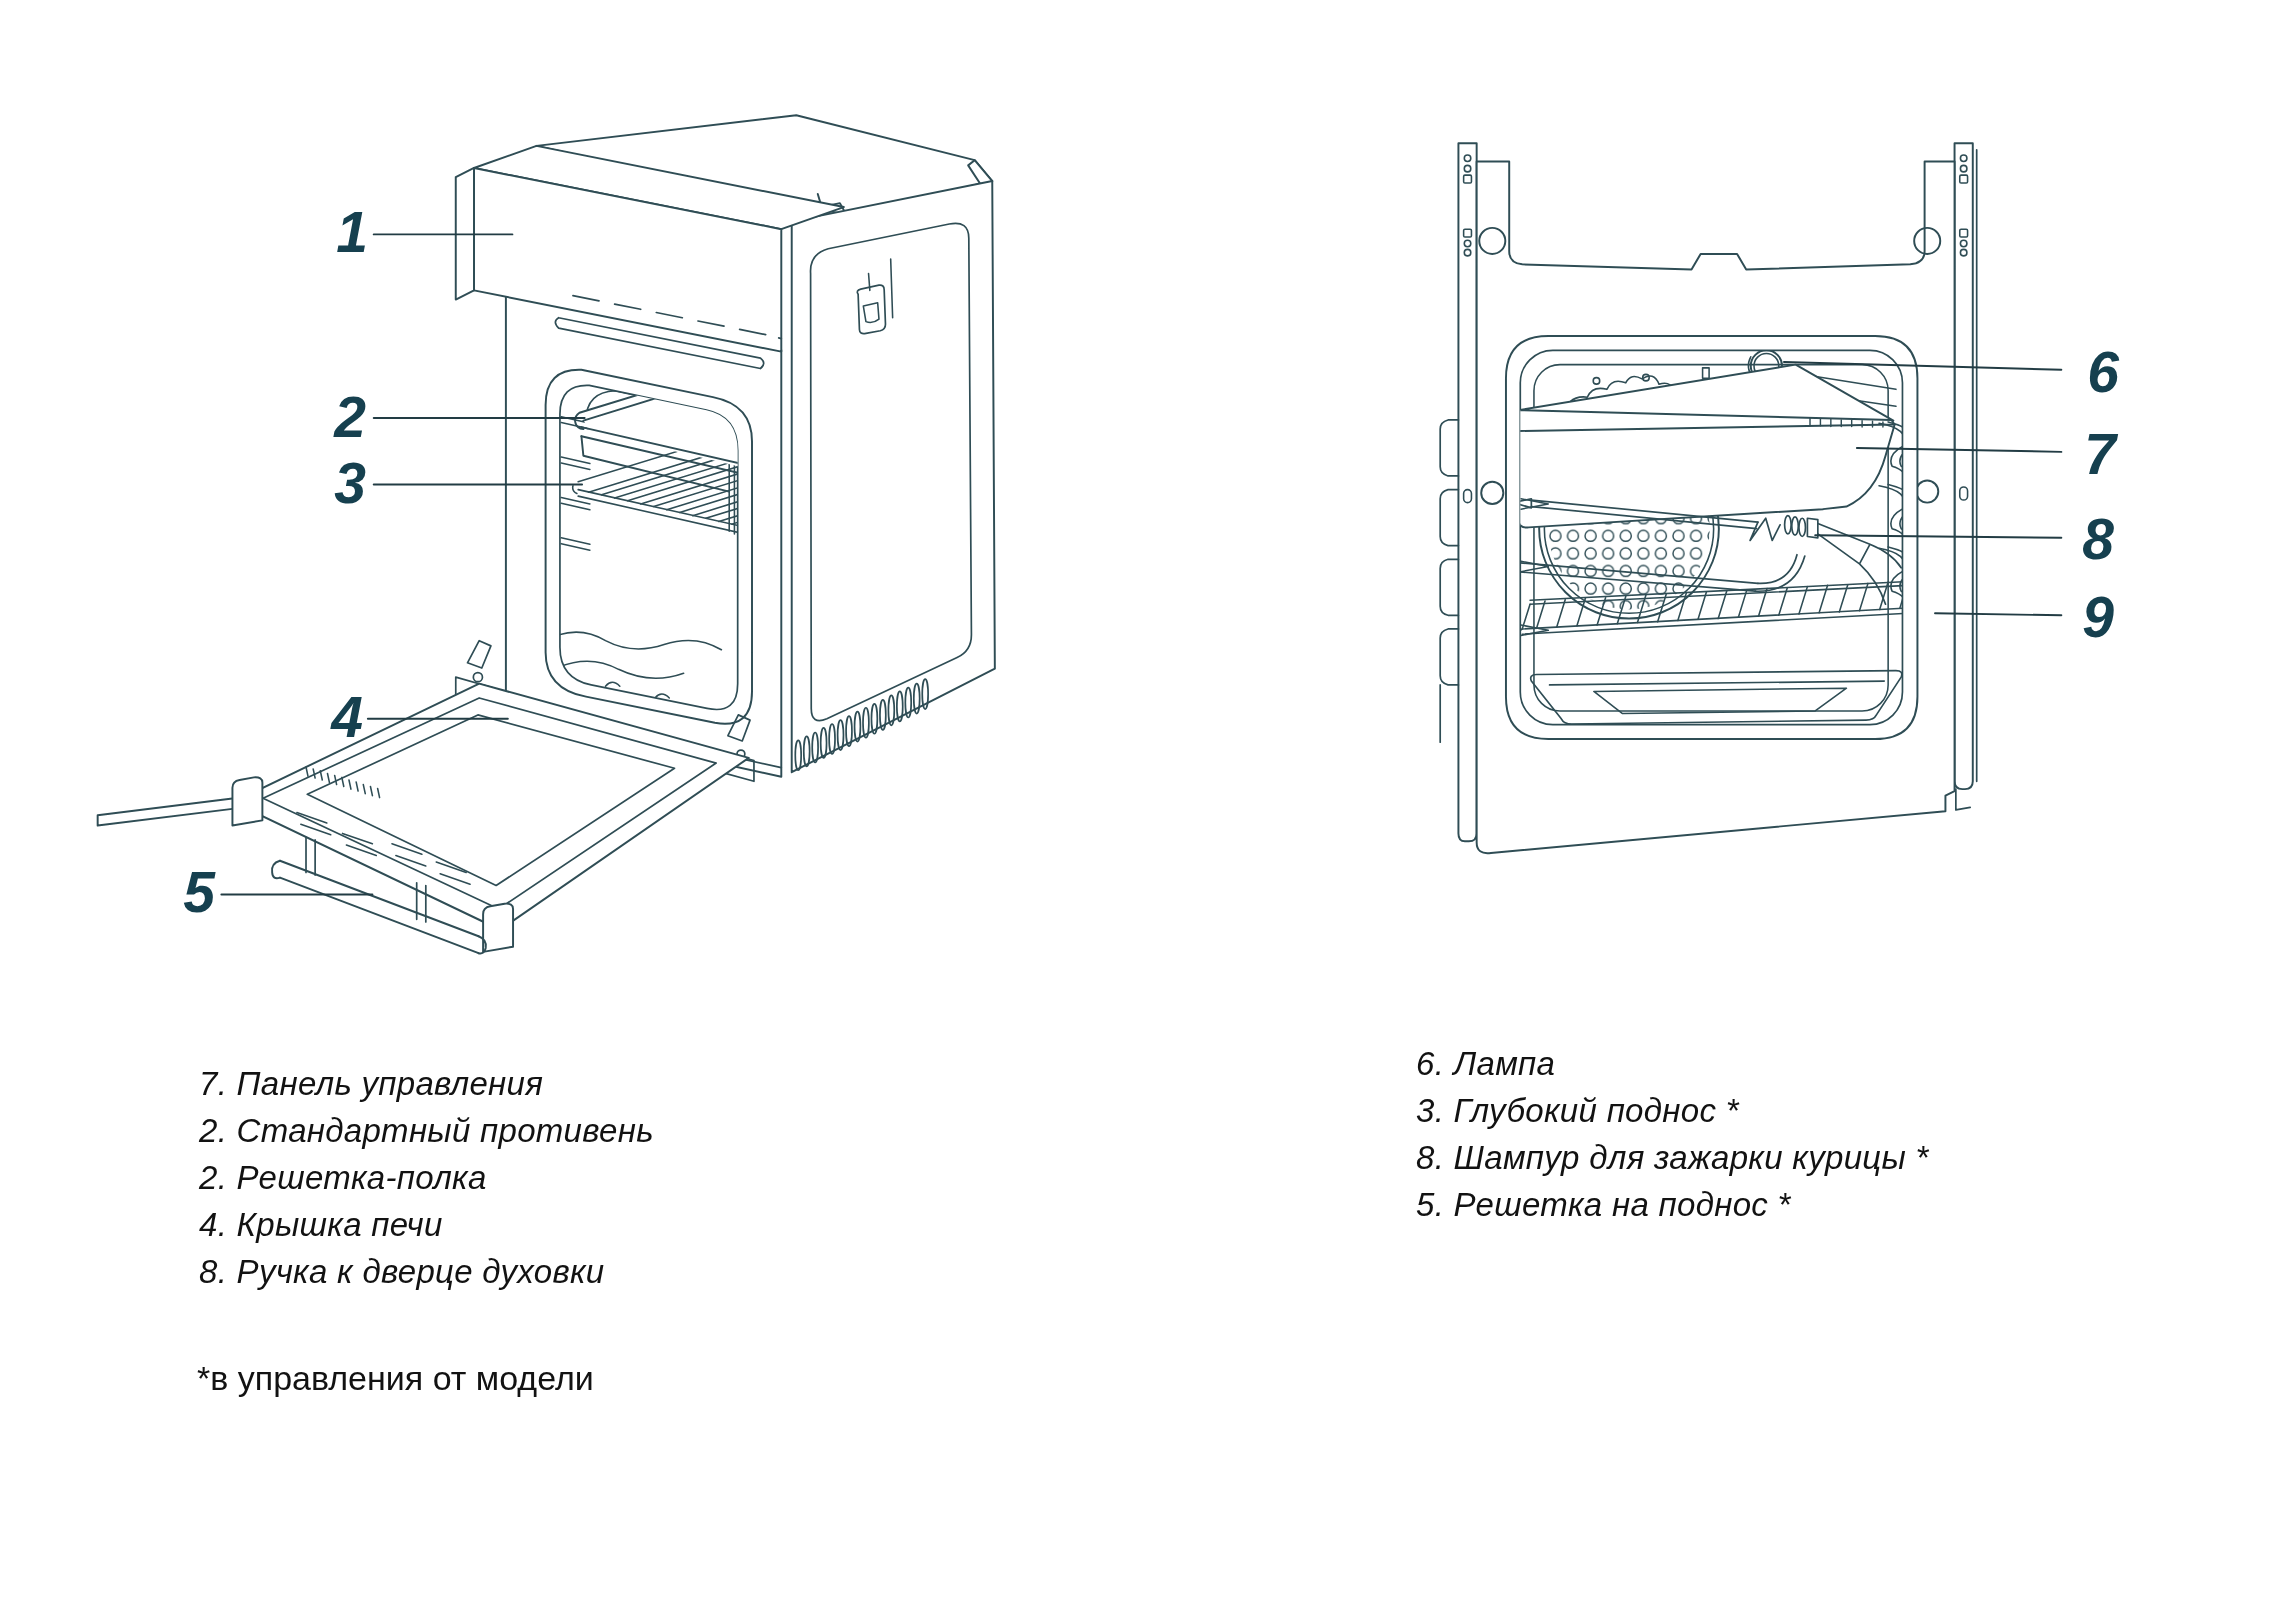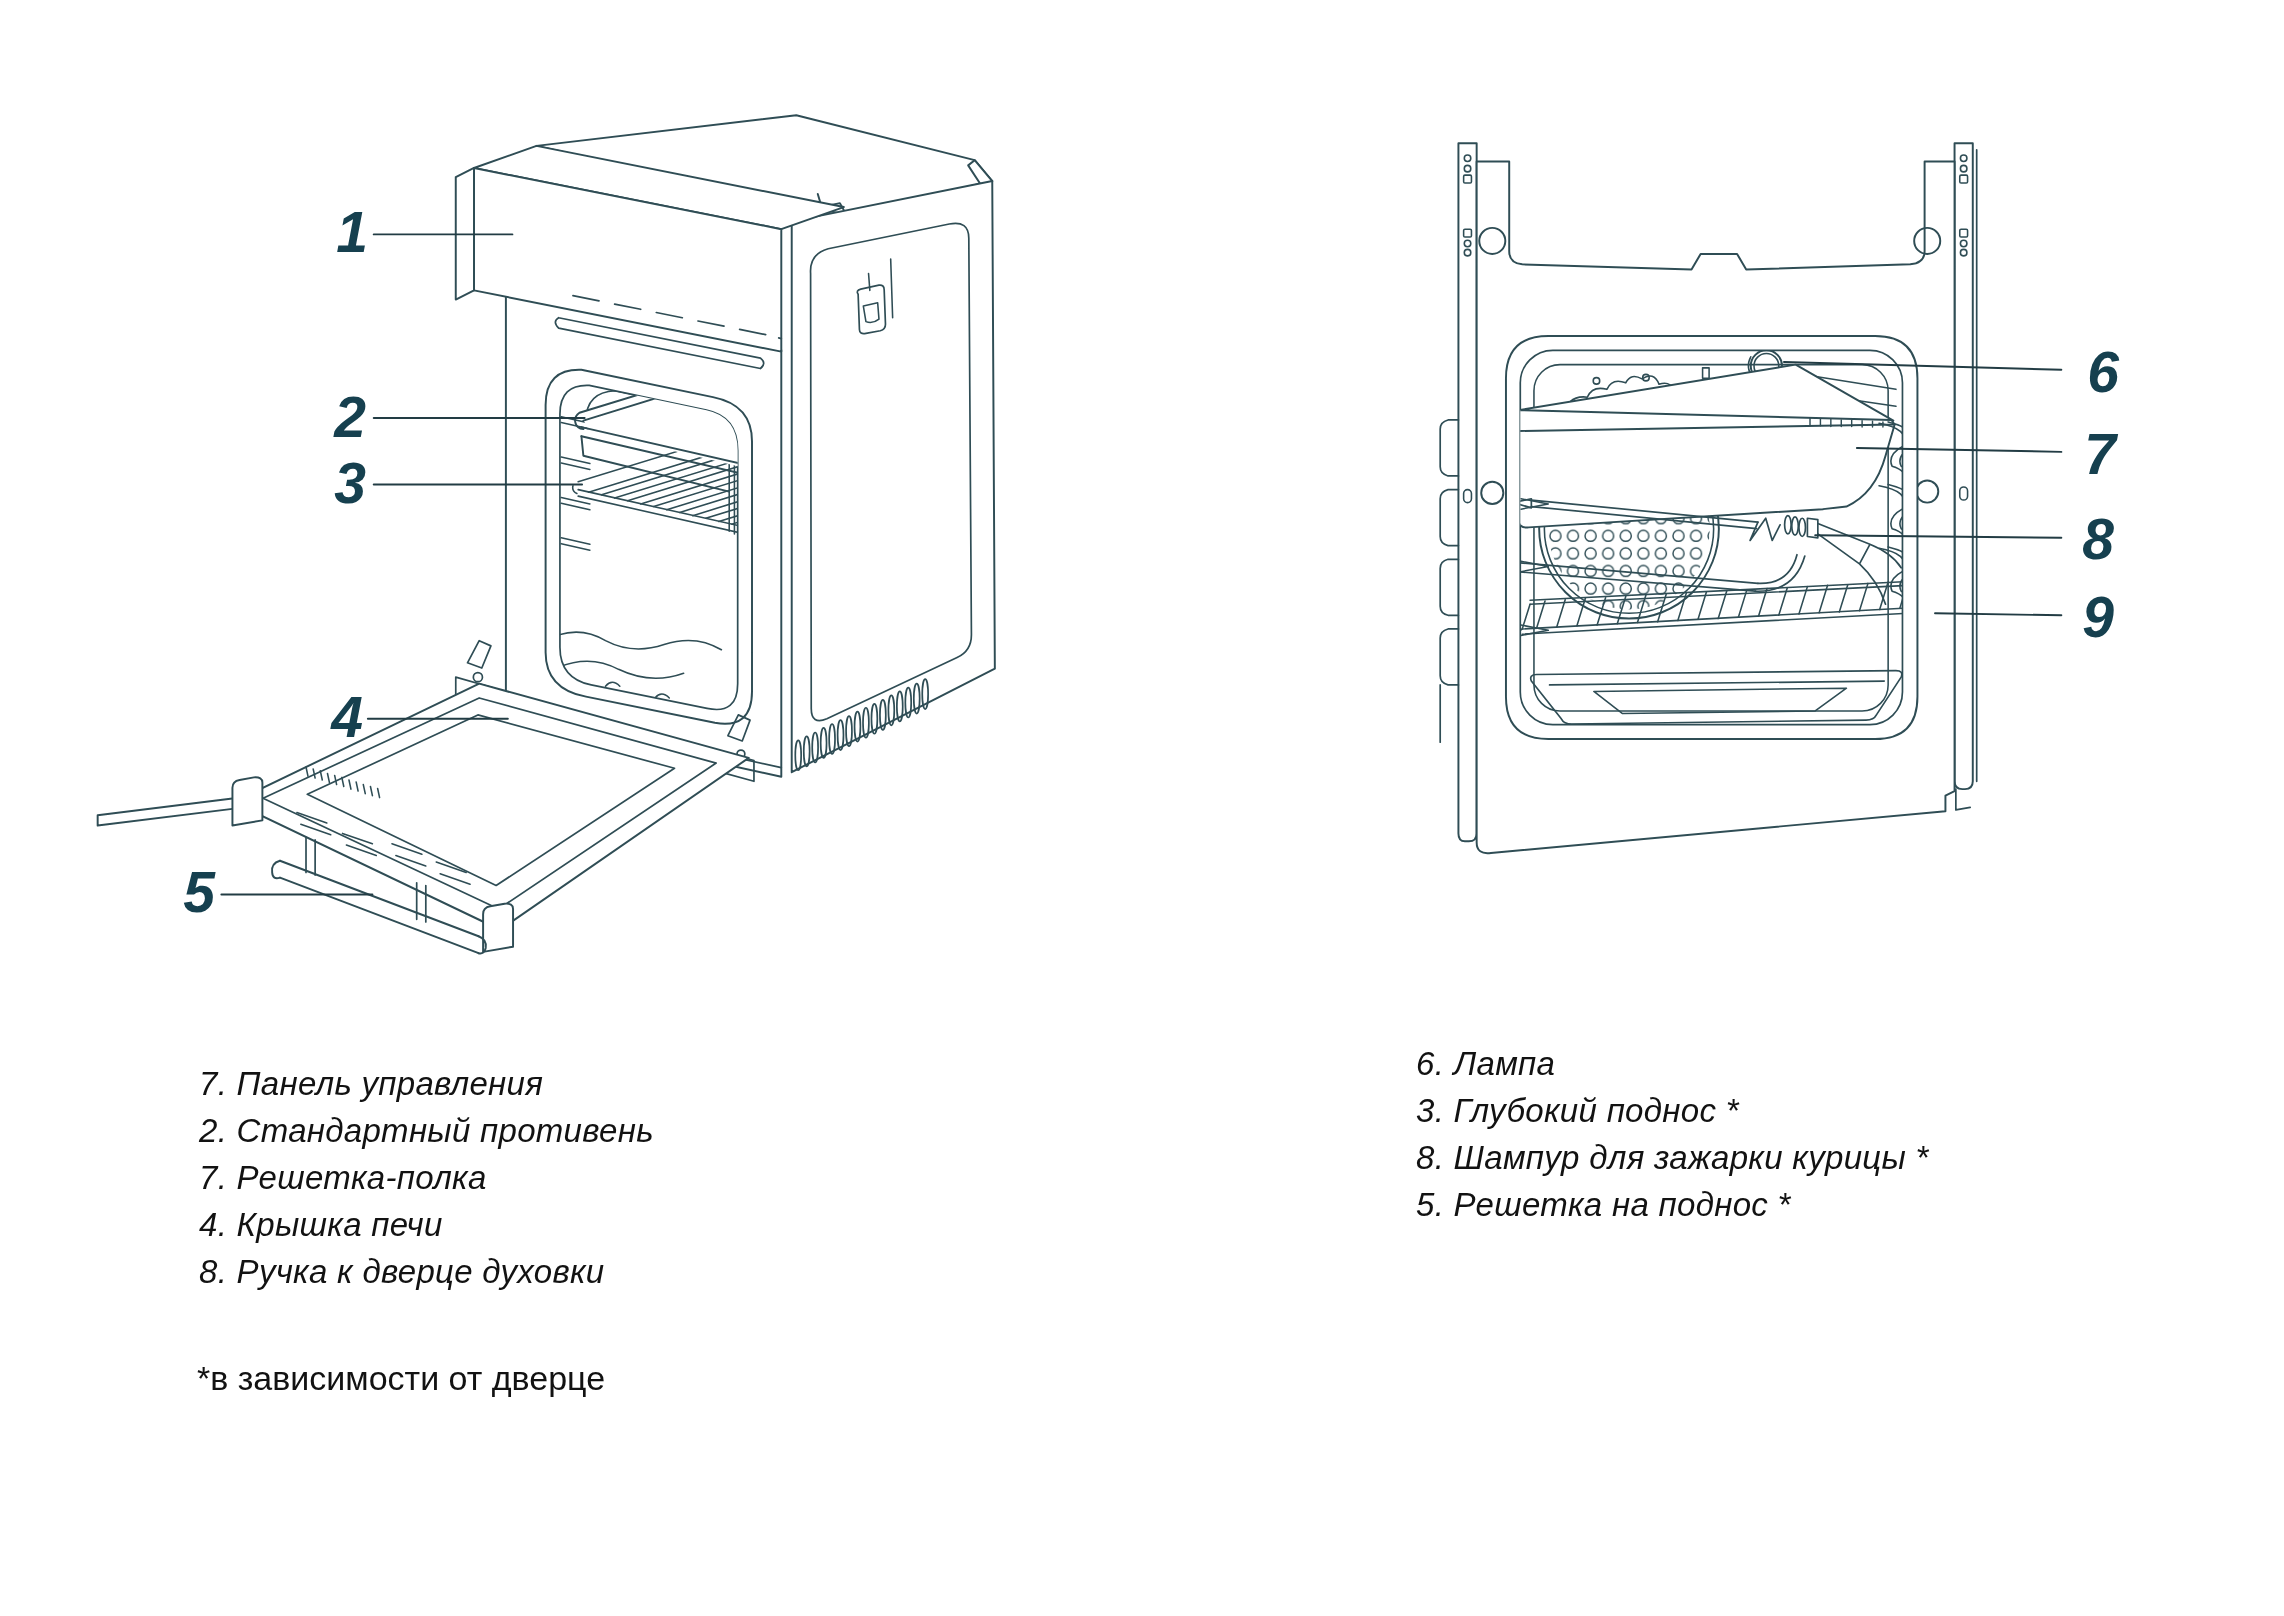--- a/index.html
+++ b/index.html
@@ -263,28 +263,28 @@
 <div class="callout" style="left:347px;top:717px">4</div>
 <div class="callout" style="left:199px;top:892px">5</div>
 <div class="callout" style="left:2103px;top:372px">6</div>
 <div class="callout" style="left:2100px;top:454px">7</div>
 <div class="callout" style="left:2098px;top:539px">8</div>
 <div class="callout" style="left:2098px;top:617px">9</div>
 
 <div class="legend legend-left">
   <div>7. Панель управления</div>
   <div>2. Стандартный противень</div>
-  <div>7. Решетка-полка</div>
+  <div>2. Решетка-полка</div>
   <div>4. Крышка печи</div>
   <div>8. Ручка к дверце духовки</div>
 </div>
 
 <div class="legend legend-right">
   <div>6. Лампа</div>
   <div>3. Глубокий поднос *</div>
   <div>8. Шампур для зажарки курицы *</div>
   <div>5. Решетка на поднос *</div>
 </div>
 
-<div class="footnote">*в зависимости от дверце</div>
+<div class="footnote">*в управления от модели</div>
 
 </div>
 
 
 </body></html>

